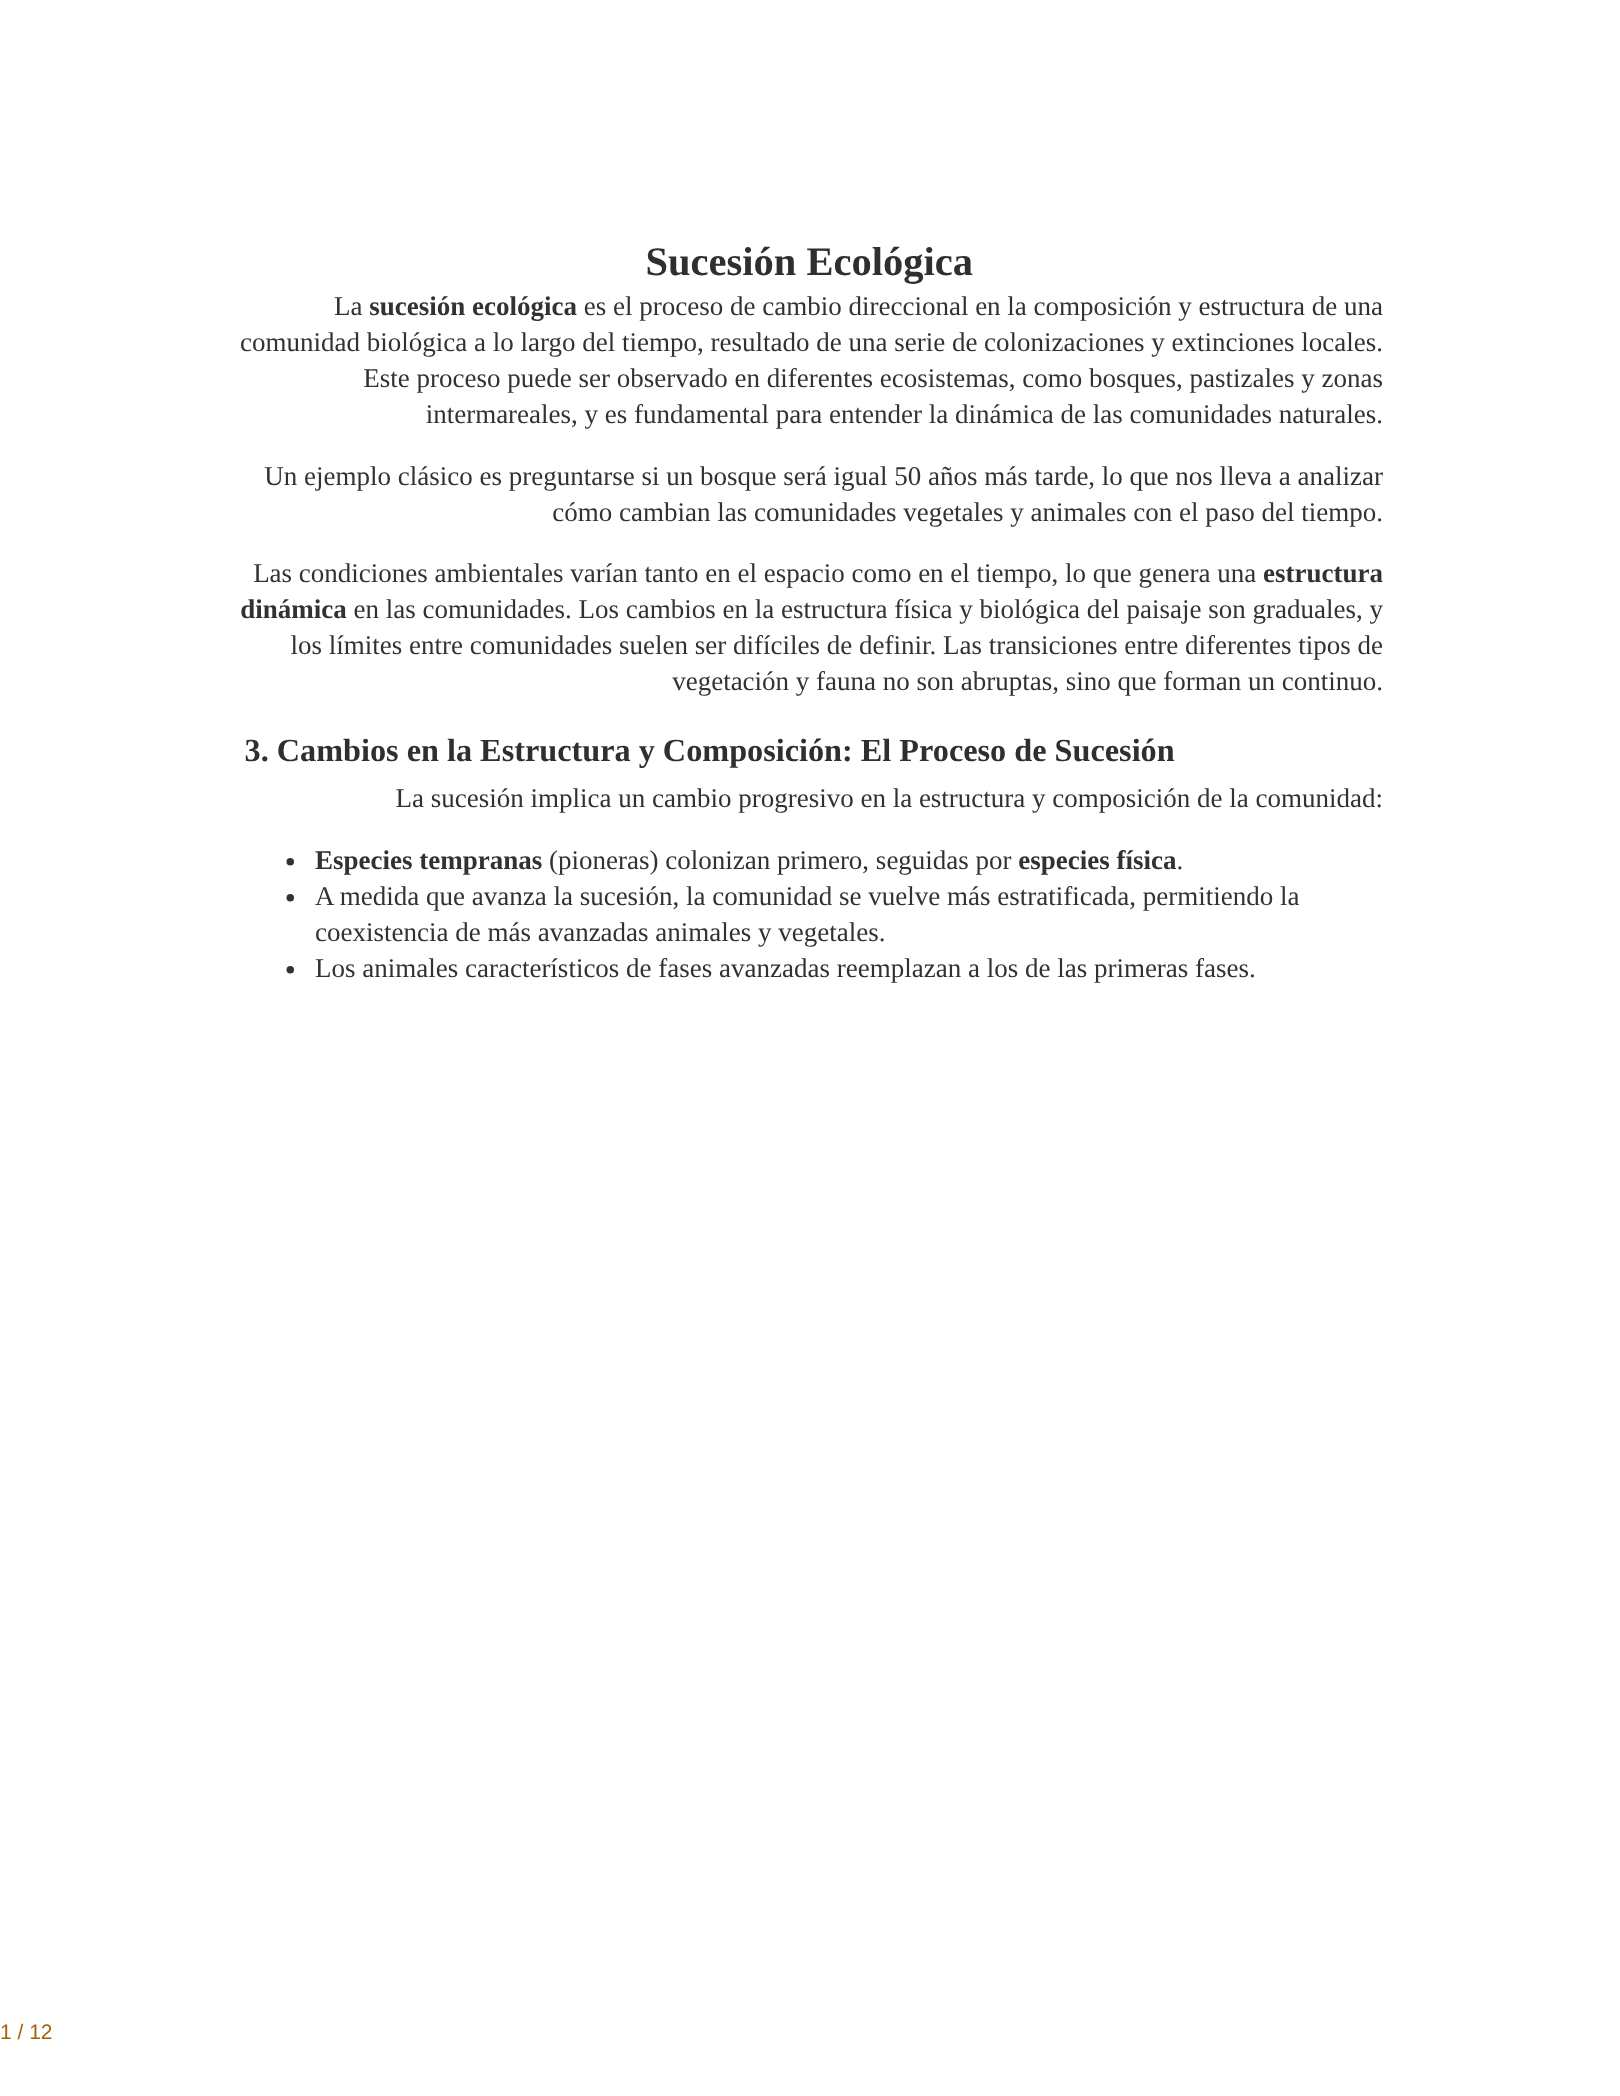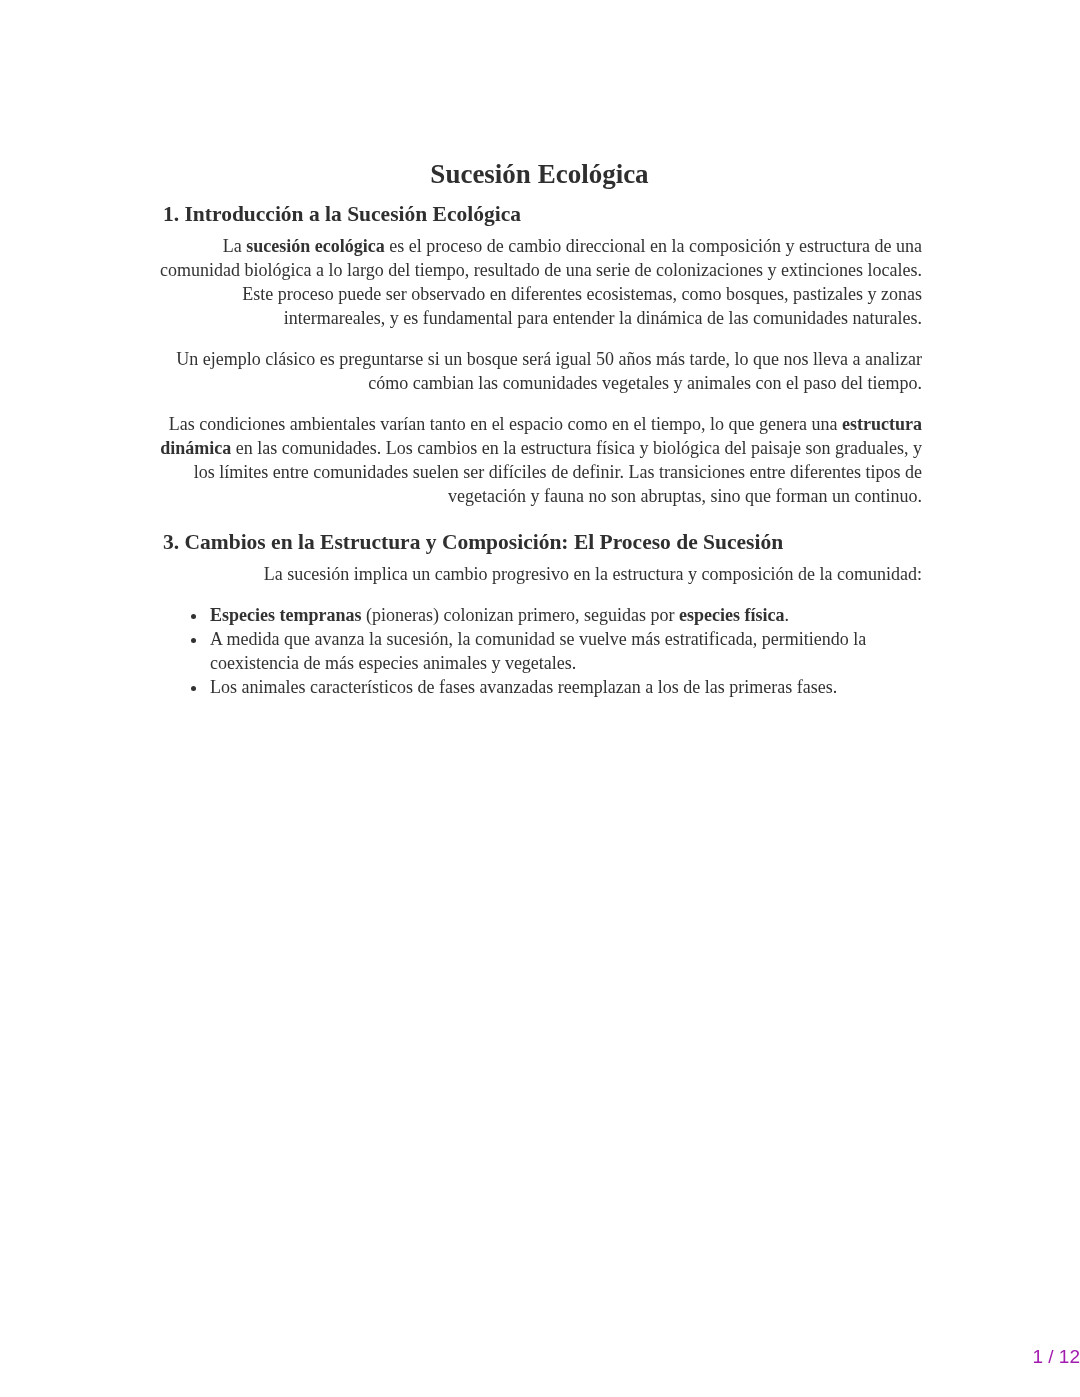--- a/index.html
+++ b/index.html
@@ -52,50 +52,49 @@
   .list-item {
     padding-left: 2px;
     margin: 0;
   }
   strong { font-weight: 700; }
   .page-footer {
     position: absolute;
     top: 1346px;
     left: 0;
     width: 100%;
-    text-align: right;
+    text-align: left;
     font-family: "Liberation Sans", "DejaVu Sans", sans-serif;
-    font-size: 19px;
-    color: #a21caf;
+    font-size: 14px;
+    color: #a16207;
   }
 </style>
 </head>
 <body>
 
 <div class="page">
   <div class="content">
 
     <h1 class="doc-title">Sucesión Ecológica</h1>
 
     <section class="doc-section">
-      <h2 class="section-heading">1. Introducción a la Sucesión Ecológica</h2>
       <p class="para"><span>La </span><strong>sucesión ecológica</strong><span> es el proceso de cambio direccional en la composición y estructura de una comunidad biológica a lo largo del tiempo, resultado de una serie de colonizaciones y extinciones locales. Este proceso puede ser observado en diferentes ecosistemas, como bosques, pastizales y zonas intermareales, y es fundamental para entender la dinámica de las comunidades naturales.</span></p>
       <p class="para"><span>Un ejemplo clásico es preguntarse si un bosque será igual 50 años más tarde, lo que nos lleva a analizar cómo cambian las comunidades vegetales y animales con el paso del tiempo.</span></p>
     </section>
 
     <section class="doc-section">
       <p class="para"><span>Las condiciones ambientales varían tanto en el espacio como en el tiempo, lo que genera una </span><strong>estructura dinámica</strong><span> en las comunidades. Los cambios en la estructura física y biológica del paisaje son graduales, y los límites entre comunidades suelen ser difíciles de definir. Las transiciones entre diferentes tipos de vegetación y fauna no son abruptas, sino que forman un continuo.</span></p>
     </section>
 
     <section class="doc-section">
       <h2 class="section-heading">3. Cambios en la Estructura y Composición: El Proceso de Sucesión</h2>
       <p class="para"><span>La sucesión implica un cambio progresivo en la estructura y composición de la comunidad:</span></p>
       <ul class="bullet-list">
         <li class="list-item"><strong>Especies tempranas</strong><span> (pioneras) colonizan primero, seguidas por </span><strong>especies física</strong><span>.</span></li>
-        <li class="list-item"><span>A medida que avanza la sucesión, la comunidad se vuelve más estratificada, permitiendo la coexistencia de más especies animales y vegetales.</span></li>
+        <li class="list-item"><span>A medida que avanza la sucesión, la comunidad se vuelve más estratificada, permitiendo la coexistencia de más avanzadas animales y vegetales.</span></li>
         <li class="list-item"><span>Los animales característicos de fases avanzadas reemplazan a los de las primeras fases.</span></li>
       </ul>
     </section>
 
   </div>
 
   <div class="page-footer">1 / 12</div>
 </div>
 
 </body></html>

